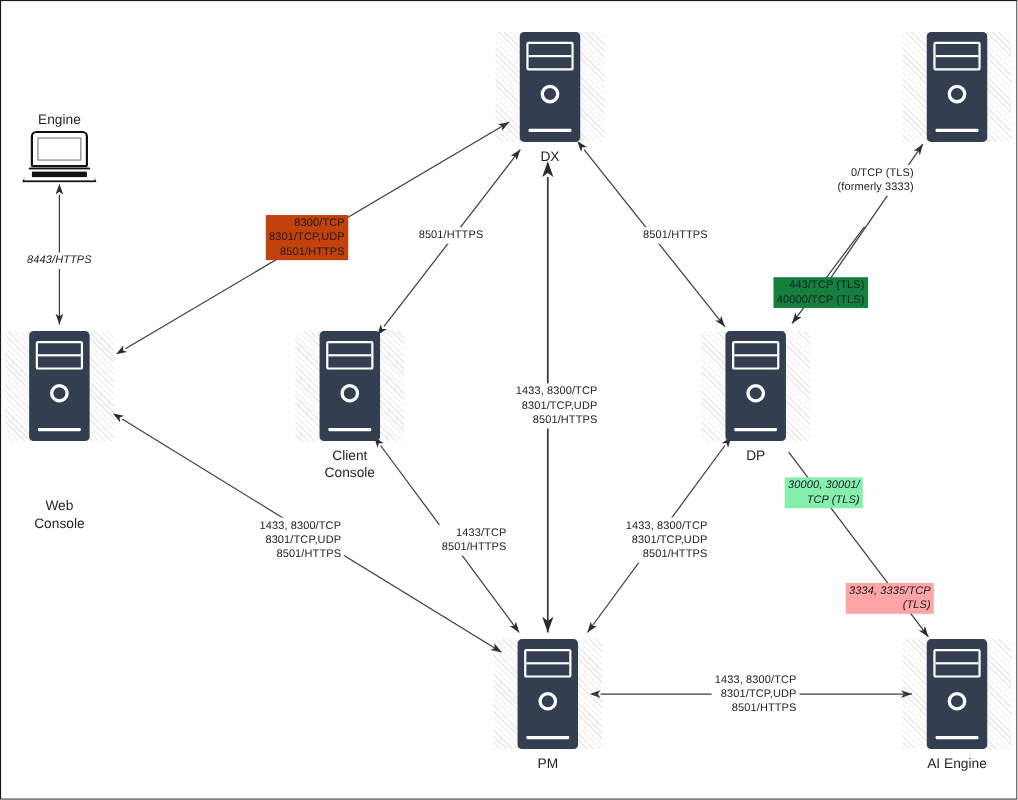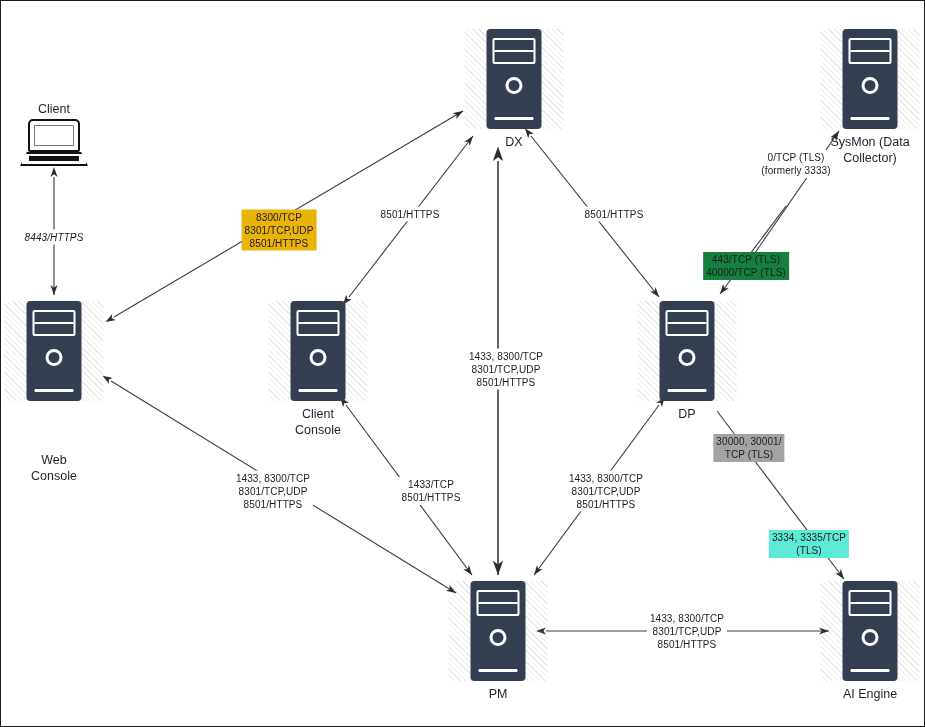--- a/index.html
+++ b/index.html
@@ -65,21 +65,21 @@
   .laptop .base{
     position:absolute;left:0;top:33px;width:68px;height:14px;
     background:#ffffff;border:2px solid #111111;box-sizing:border-box;
     clip-path:polygon(10% 0,90% 0,100% 100%,0 100%);
   }
   .laptop .keybar{
     position:absolute;left:9px;top:37px;width:50px;height:5px;background:#111111;
   }
   .edge-label{
     position:absolute;
-    text-align:center;white-space:pre;
+    text-align:right;white-space:pre;
     color:#1b1b24;font-size:10px;line-height:13px;
     transform:translate(-50%,-50%);
     letter-spacing:.1px;
   }
 </style>
 </head>
 <body>
 
 <div id="canvas">
 
@@ -110,57 +110,56 @@
 
   <div id="nodes-layer">
       <div class="node" style="left: -7px; top: 118px; width: 120px; height: 96px;">
         <div class="laptop">
           <div class="lid">
             <div class="screen"></div>
           </div>
           <div class="base"></div>
           <div class="keybar"></div>
         </div>
-        <div class="caption" style="top: -18px;">Client</div>
+        <div class="caption" style="top: -18px;">Engine</div>
       </div>
       <div class="node" style="left: -7px; top: 300px; width: 120px; height: 146px;">
         <div class="hatch" style="width: 99px; height: 100px;"></div>
         <div class="tower" style="width: 55px; height: 100px;">
           <div class="bars"></div>
           <div class="ring"></div>
           <div class="footbar"></div>
         </div>
         <div class="caption" style="top: 105px; width: 70px; white-space: normal; margin-top: 46px;">Web Console</div>
       </div>
       <div class="node" style="left: 257px; top: 300px; width: 120px; height: 146px;">
         <div class="hatch" style="width: 99px; height: 100px;"></div>
         <div class="tower" style="width: 55px; height: 100px;">
           <div class="bars"></div>
           <div class="ring"></div>
           <div class="footbar"></div>
         </div>
         <div class="caption" style="top: 105px; width: 70px; white-space: normal;">Client Console</div>
       </div>
-      <div class="node" style="left: 453px; top: 28px; width: 120px; height: 146px;">
+      <div class="node" style="left: 439px; top: 28px; width: 120px; height: 146px;">
         <div class="hatch" style="width: 99px; height: 100px;"></div>
         <div class="tower" style="width: 55px; height: 100px;">
           <div class="bars"></div>
           <div class="ring"></div>
           <div class="footbar"></div>
         </div>
         <div class="caption" style="top: 105px; white-space: normal;">DX</div>
       </div>
       <div class="node" style="left: 809px; top: 28px; width: 120px; height: 146px;">
         <div class="hatch" style="width: 99px; height: 100px;"></div>
         <div class="tower" style="width: 55px; height: 100px;">
           <div class="bars"></div>
           <div class="ring"></div>
           <div class="footbar"></div>
         </div>
-        <div class="caption" style="top: 105px; width: 88px; white-space: normal;">SysMon (Data Collector)</div>
       </div>
       <div class="node" style="left: 626px; top: 300px; width: 120px; height: 146px;">
         <div class="hatch" style="width: 99px; height: 100px;"></div>
         <div class="tower" style="width: 55px; height: 100px;">
           <div class="bars"></div>
           <div class="ring"></div>
           <div class="footbar"></div>
         </div>
         <div class="caption" style="top: 105px; white-space: normal;">DP</div>
       </div>
@@ -178,42 +177,42 @@
         <div class="tower" style="width: 55px; height: 100px;">
           <div class="bars"></div>
           <div class="ring"></div>
           <div class="footbar"></div>
         </div>
         <div class="caption" style="top: 105px; white-space: normal;">AI Engine</div>
       </div>
     </div>
   <div id="labels-layer">
       <div class="edge-label" style="left: 53px; top: 236px; background: rgb(255, 255, 255); padding: 1px 3px; font-style: italic;">8443/HTTPS</div>
-      <div class="edge-label" style="left: 278px; top: 229px; background: #eab308; padding: 1px 3px;">8300/TCP
+      <div class="edge-label" style="left: 278px; top: 215px; background: #c2410c; padding: 1px 3px;">8300/TCP
 8301/TCP,UDP
 8501/HTTPS</div>
       <div class="edge-label" style="left: 409px; top: 213px; background: rgb(255, 255, 255); padding: 1px 3px;">8501/HTTPS</div>
       <div class="edge-label" style="left: 505px; top: 368px; background: rgb(255, 255, 255); padding: 1px 3px;">1433, 8300/TCP
 8301/TCP,UDP
 8501/HTTPS</div>
       <div class="edge-label" style="left: 613px; top: 213px; background: rgb(255, 255, 255); padding: 1px 3px;">8501/HTTPS</div>
       <div class="edge-label" style="left: 795px; top: 163px; background: rgb(255, 255, 255); padding: 1px 3px;">0/TCP (TLS)
 (formerly 3333)</div>
       <div class="edge-label" style="left: 745px; top: 265px; background: #15803d; padding: 1px 3px;">443/TCP (TLS)
 40000/TCP (TLS)</div>
       <div class="edge-label" style="left: 272px; top: 490px; background: rgb(255, 255, 255); padding: 1px 3px;">1433, 8300/TCP
 8301/TCP,UDP
 8501/HTTPS</div>
       <div class="edge-label" style="left: 414px; top: 490px; background: rgb(255, 255, 255); padding: 1px 3px; margin-left: 16px;">1433/TCP
 8501/HTTPS</div>
       <div class="edge-label" style="left: 605px; top: 490px; background: rgb(255, 255, 255); padding: 1px 3px;">1433, 8300/TCP
 8301/TCP,UDP
 8501/HTTPS</div>
-      <div class="edge-label" style="left: 808px; top: 543px; background: #5eead4; padding: 1px 3px;">3334, 3335/TCP
+      <div class="edge-label" style="left: 808px; top: 543px; background: #fca5a5; padding: 1px 3px; font-style: italic;">3334, 3335/TCP
 (TLS)</div>
-      <div class="edge-label" style="left: 748px; top: 447px; background: #a3a3a3; padding: 1px 3px;">30000, 30001/
+      <div class="edge-label" style="left: 748px; top: 447px; background: #86efac; padding: 1px 3px; font-style: italic;">30000, 30001/
 TCP (TLS)</div>
       <div class="edge-label" style="left: 686px; top: 630px; background: rgb(255, 255, 255); padding: 1px 3px;">1433, 8300/TCP
 8301/TCP,UDP
 8501/HTTPS</div>
     </div>
 
 </div>
 
 </body></html>

